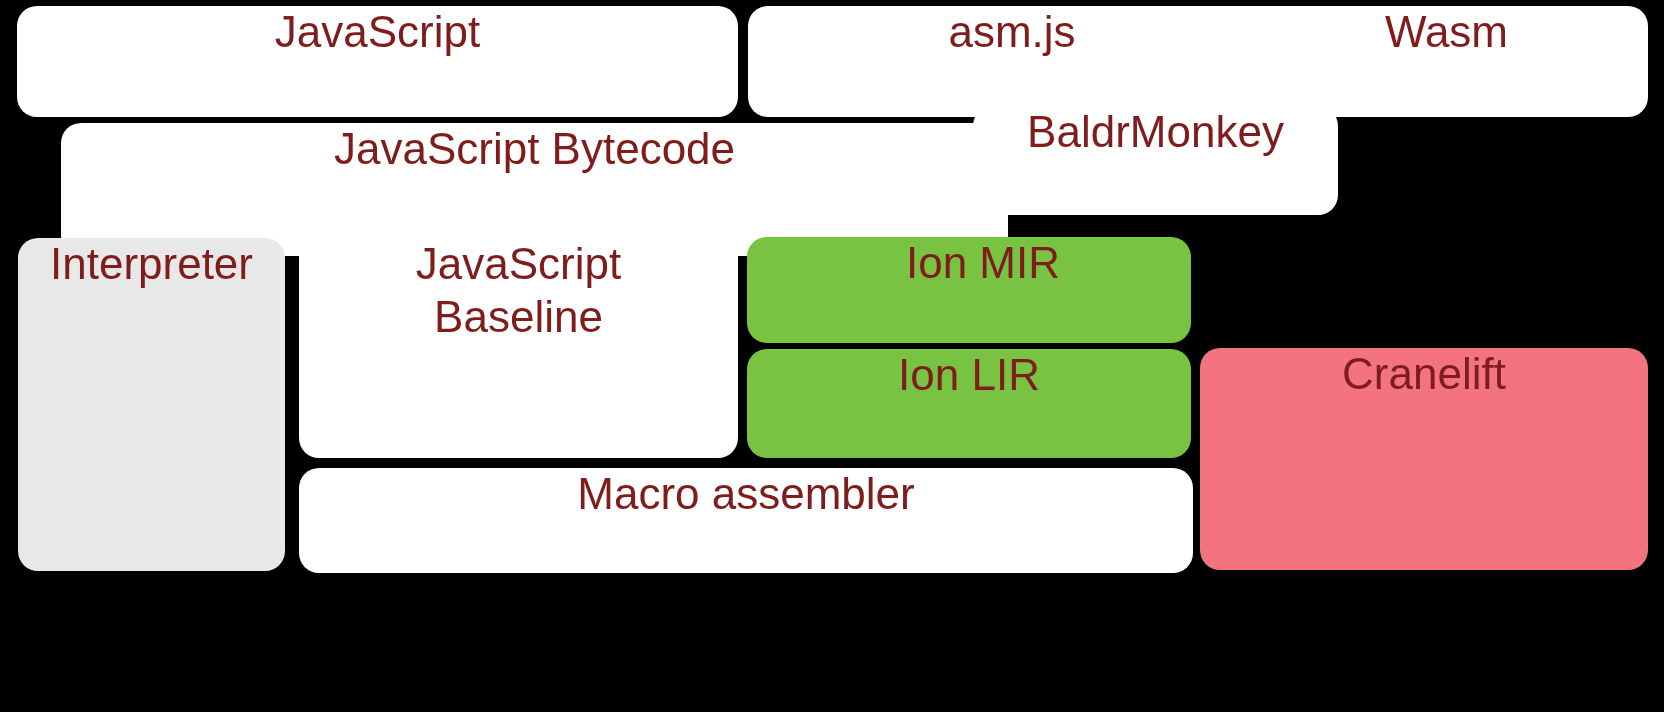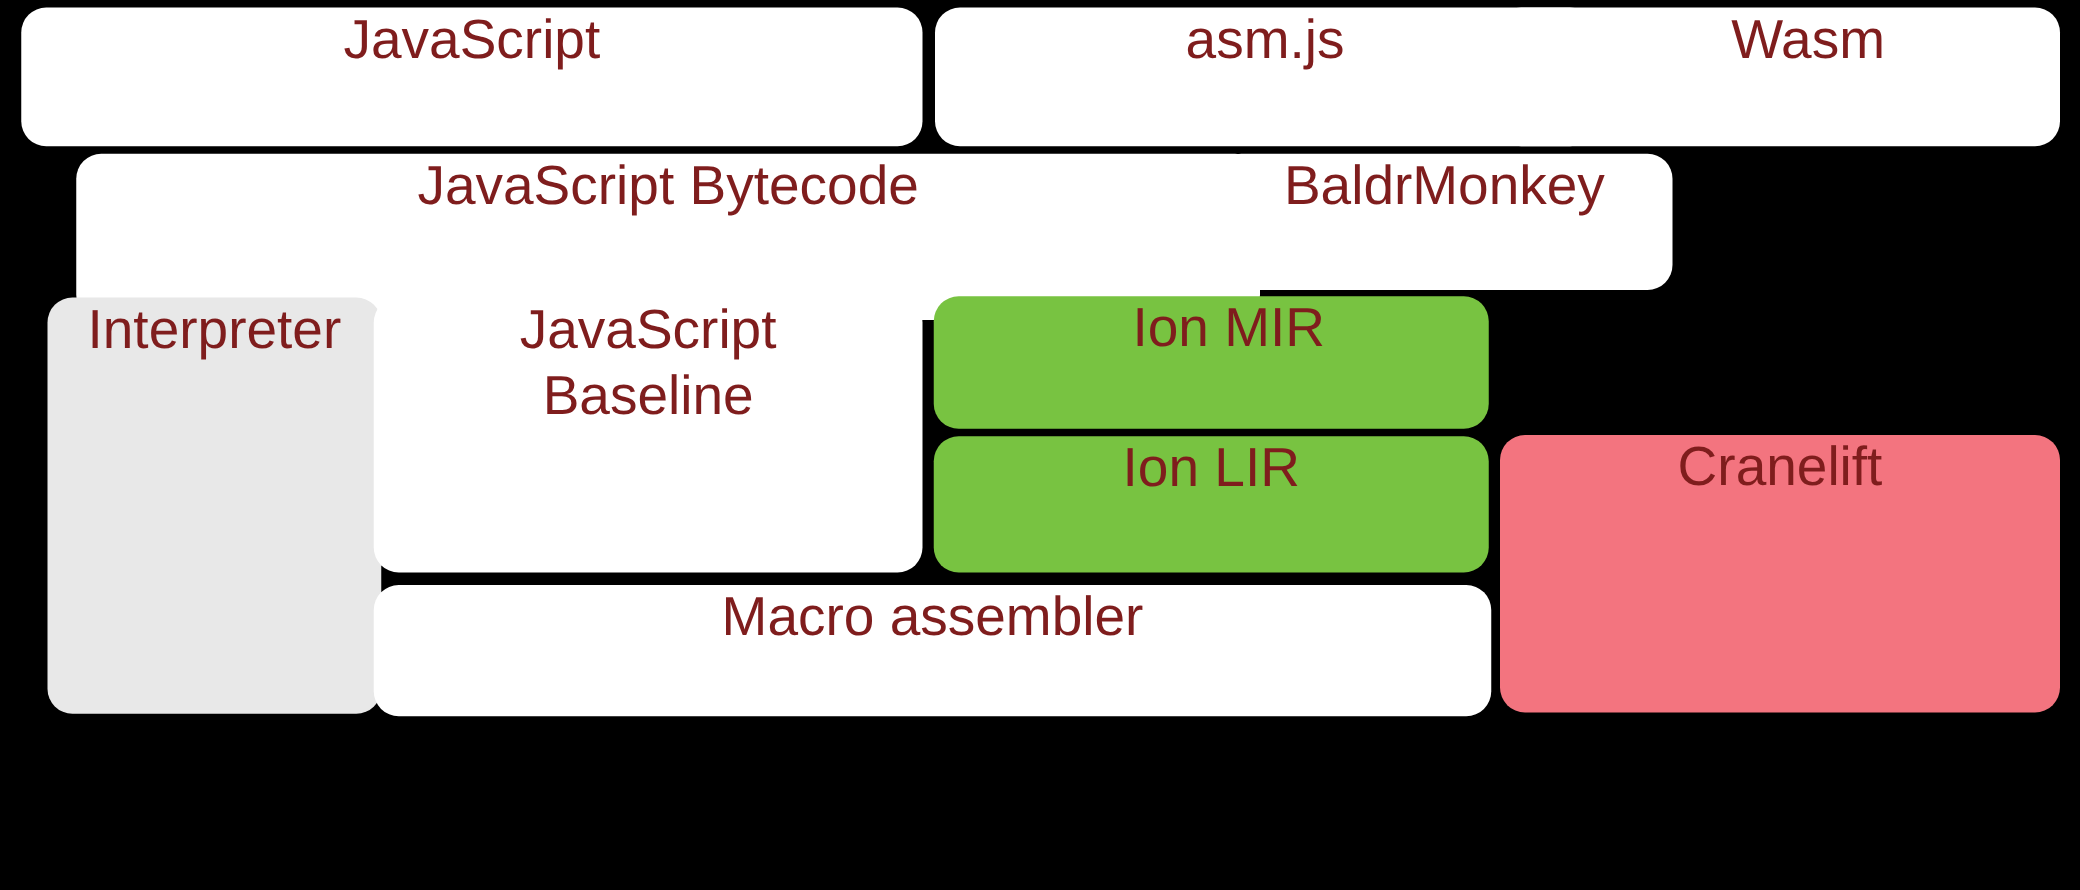--- a/index.html
+++ b/index.html
@@ -26,21 +26,21 @@
     font-size: 44px;
     line-height: 1.2;
     text-align: center;
     box-sizing: border-box;
   }
   
   .b-javascript          { left: 17px;   top: 6px;   width: 721px;  height: 111px; }
   .b-asmjs               { left: 748px;  top: 6px;   width: 528px;  height: 111px; }
   .b-wasm                { left: 1197px; top: 6px;   width: 451px;  height: 111px; }
   .b-bytecode            { left: 17px;   top: 123px; width: 947px;  height: 133px; margin-left: 44px; }
-  .b-baldrmonkey         { left: 973px;  top: 123px; width: 365px;  height: 109px; }
+  .b-baldrmonkey         { left: 973px;  top: 106px; width: 365px;  height: 109px; }
   .b-interpreter         { left: 18px;   top: 238px; width: 267px;  height: 333px; }
   .b-baseline            { left: 299px;  top: 238px; width: 439px;  height: 220px; }
   .b-ionmir              { left: 747px;  top: 237px; width: 444px;  height: 106px; }
   .b-ionlir              { left: 747px;  top: 349px; width: 444px;  height: 109px; }
   .b-cranelift           { left: 1200px; top: 348px; width: 448px;  height: 222px; }
   .b-macroassembler      { left: 299px;  top: 468px; width: 894px;  height: 105px; }
   .b-nativemachinecode   { left: 299px;  top: 575px; width: 1347px; height: 108px; }
 </style>
 </head>
 <body>
@@ -60,21 +60,21 @@
   </div>
 
   <div class="block b-bytecode" style="background-color: rgb(255, 255, 255);">
     <span>JavaScript Bytecode</span>
   </div>
 
   <div class="block b-baldrmonkey" style="background-color: rgb(255, 255, 255);">
     <span>BaldrMonkey</span>
   </div>
 
-  <div class="block b-interpreter" style="background-color: rgb(232, 232, 232); margin-left: 20px;">
+  <div class="block b-interpreter" style="background-color: rgb(232, 232, 232);">
     <span>Interpreter</span>
   </div>
 
   <div class="block b-baseline" style="background-color: rgb(255, 255, 255);">
     <span>JavaScript</span>
     <span>Baseline</span>
   </div>
 
   <div class="block b-ionmir" style="background-color: rgb(120, 195, 65); padding-left: 28px;">
     <span>Ion MIR</span>

